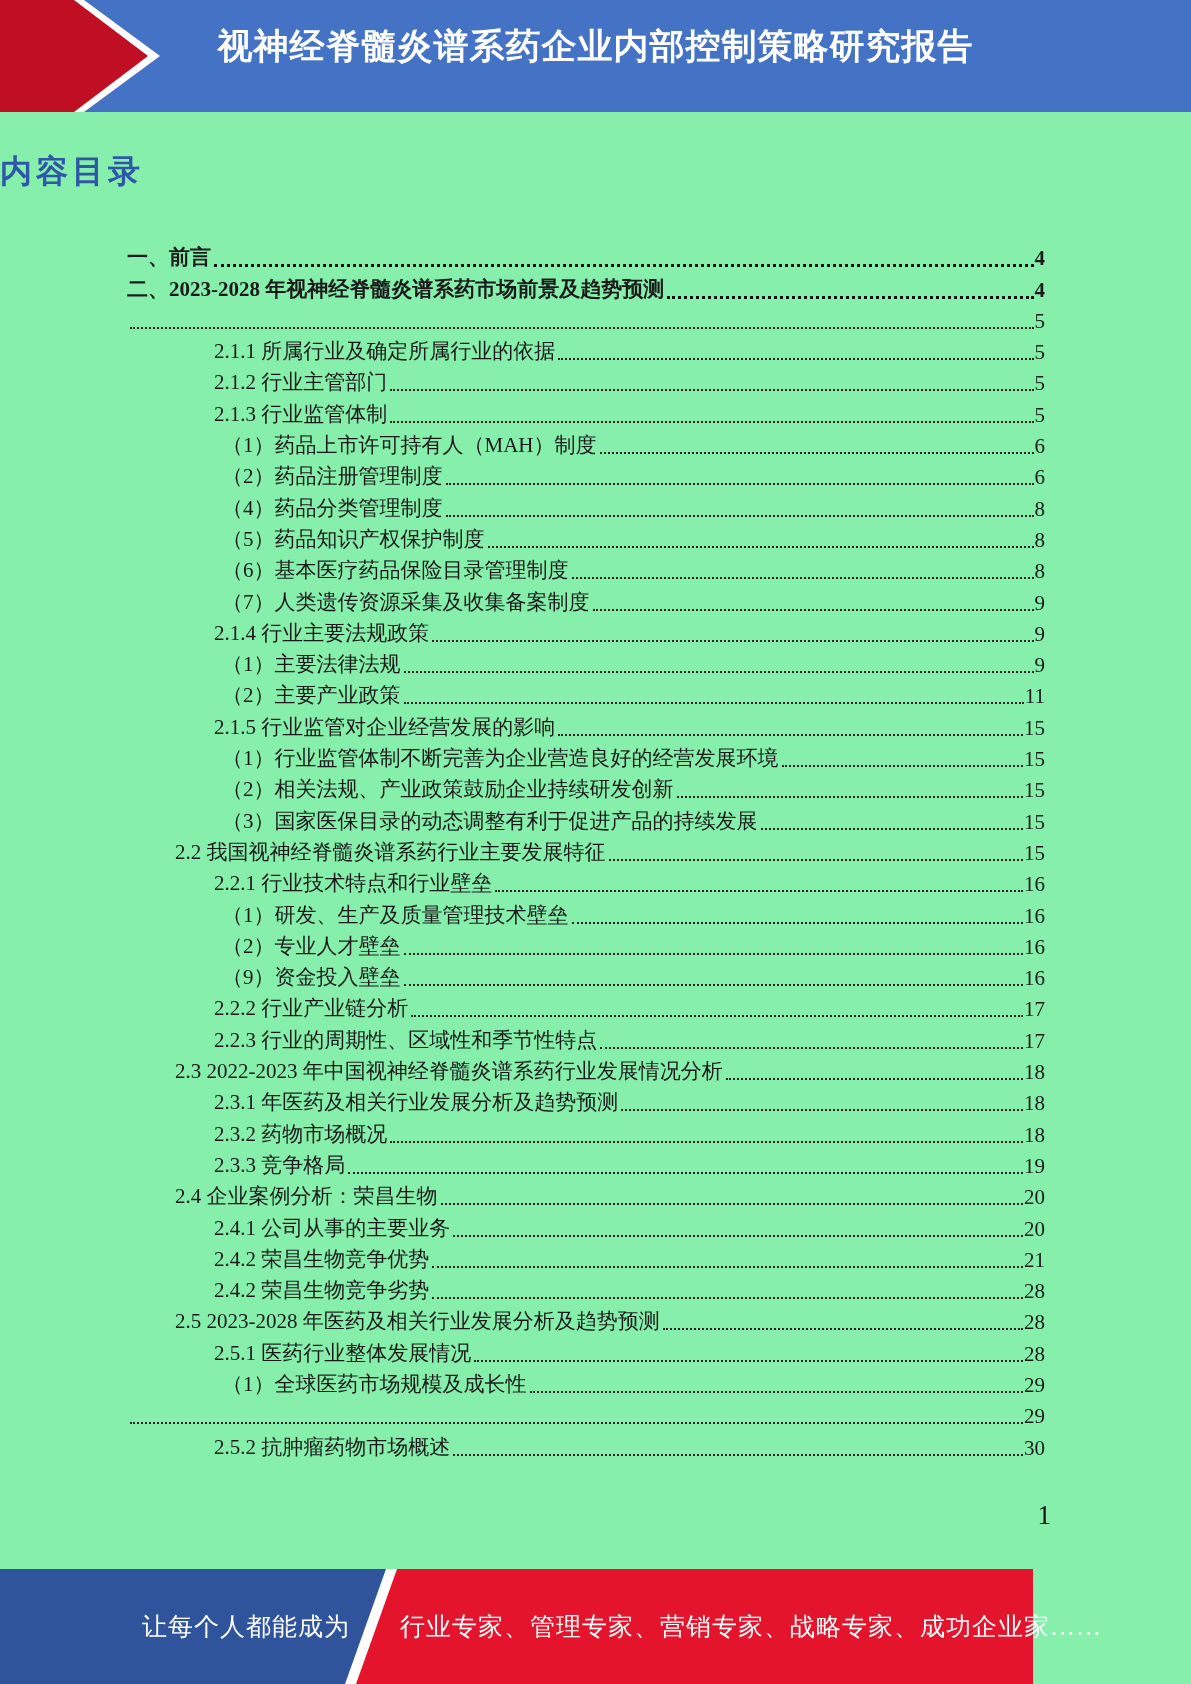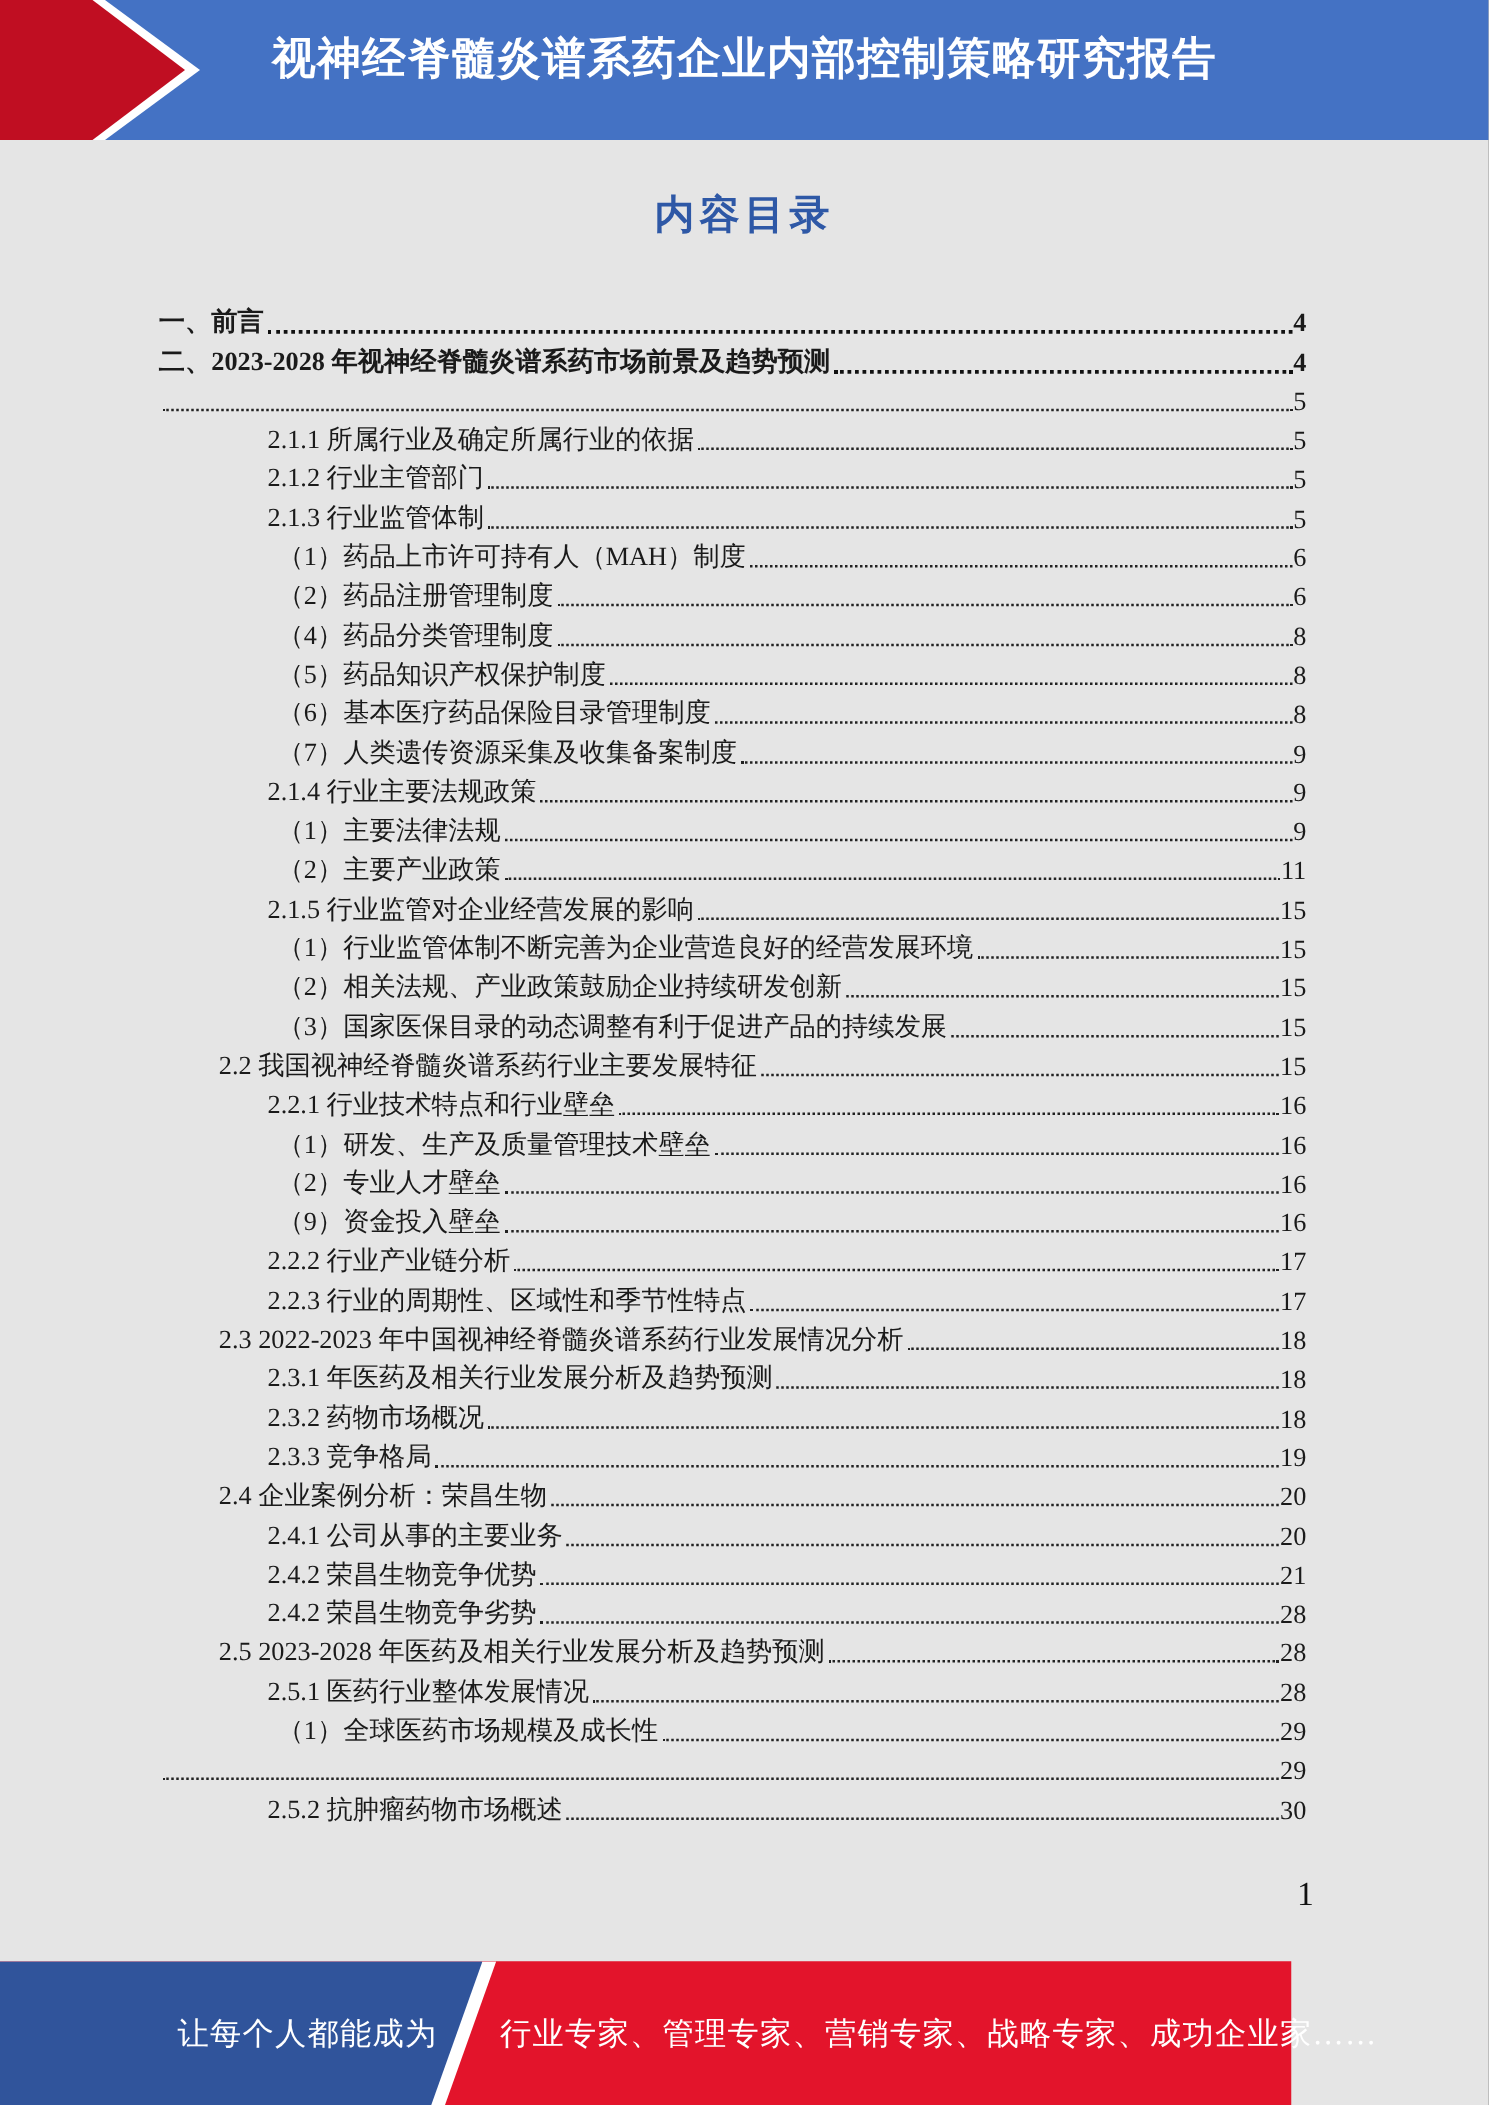--- a/index.html
+++ b/index.html
@@ -2,41 +2,41 @@
 <html style="--header-blue: #4472C4; --arrow-red: #C00E22; --toc-title-blue: #2E58A6; --footer-blue: #30549B; --footer-red: #E3142B; --text-black: #1A1A1A;"><head>
 <meta charset="utf-8">
 <style>
   :root{
     --header-blue:#4472C4; --arrow-red:#C00E22; --toc-title-blue:#2E58A6;
     --footer-blue:#30549B; --footer-red:#E3142B; --text-black:#1a1a1a;
   }
   *{margin:0;padding:0;box-sizing:border-box;}
   html,body{background:#888;}
   .page{
-    position:relative; width:1191px; height:1684px; background:#e5e5e5;
+    position:relative; width:1191px; height:1684px; background:#86efac;
     margin:0 auto; overflow:hidden;
     font-family:"Liberation Serif","DejaVu Serif",serif; color:var(--text-black);
   }
   
   .header{
     position:absolute; top:0; left:0; width:1191px; height:112px;
     background:var(--header-blue);
   }
   .header-arrow{position:absolute; top:0; left:0; width:170px; height:112px;}
   .header-title{
     position:absolute; top:0; left:0; width:100%; height:92px;
     display:flex; align-items:center; justify-content:center;
     color:#ffffff; font-size:35px; font-weight:bold;
     font-family:"Liberation Sans","DejaVu Sans",sans-serif;
     letter-spacing:1px; white-space:nowrap;
   }
   
   .toc-title{
     position:absolute; top:150px; left:0; width:100%;
-    text-align:center; color:var(--toc-title-blue);
+    text-align:left; color:var(--toc-title-blue);
     font-size:32px; font-weight:bold; letter-spacing:4px;
   }
   
   .toc{
     position:absolute; top:240px; left:127px; width:918px;
   }
   .toc-row{
     display:flex; align-items:flex-end; height:31.3px;
     font-size:21px; white-space:nowrap; cursor:pointer;
   }

